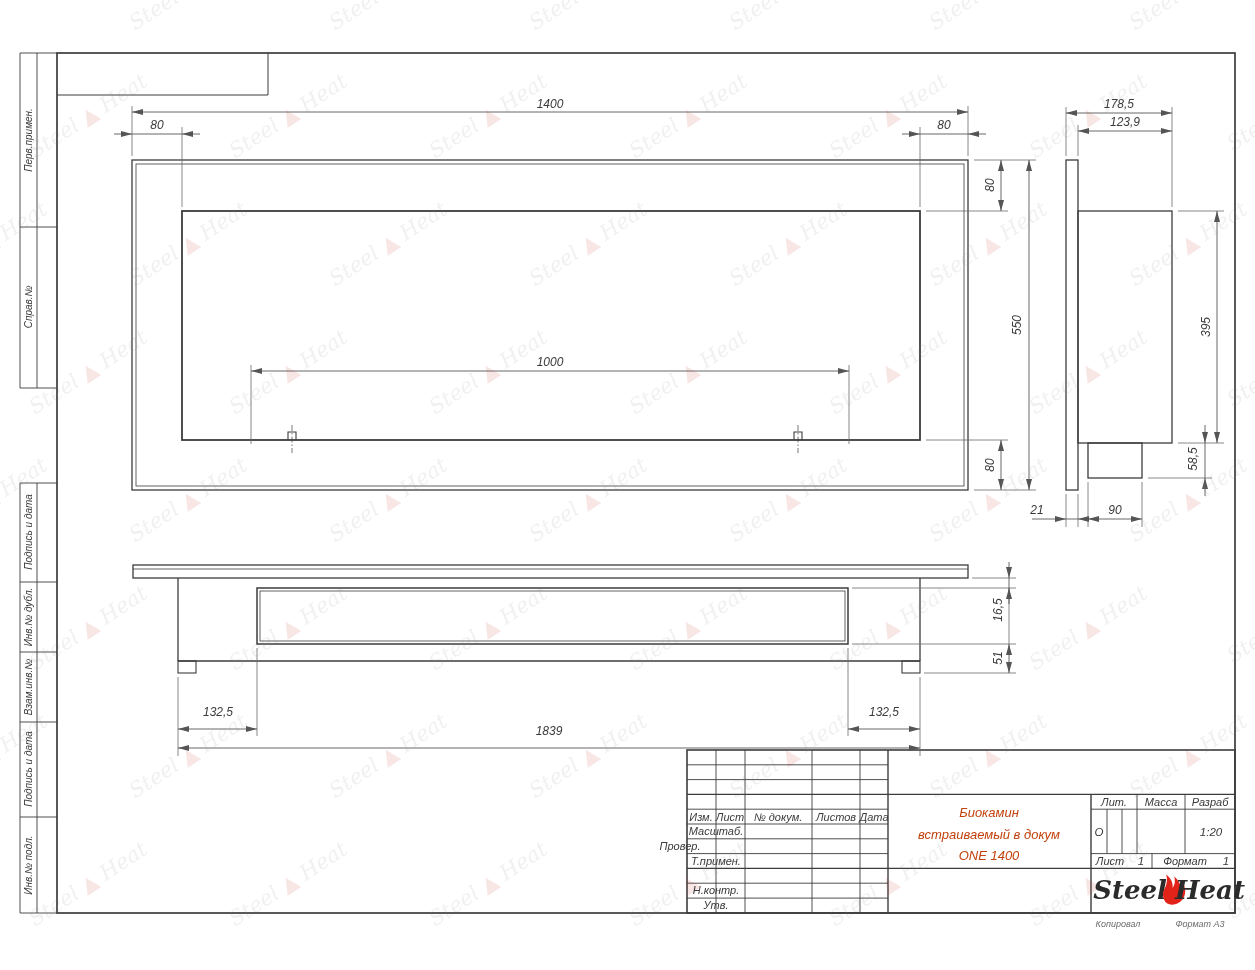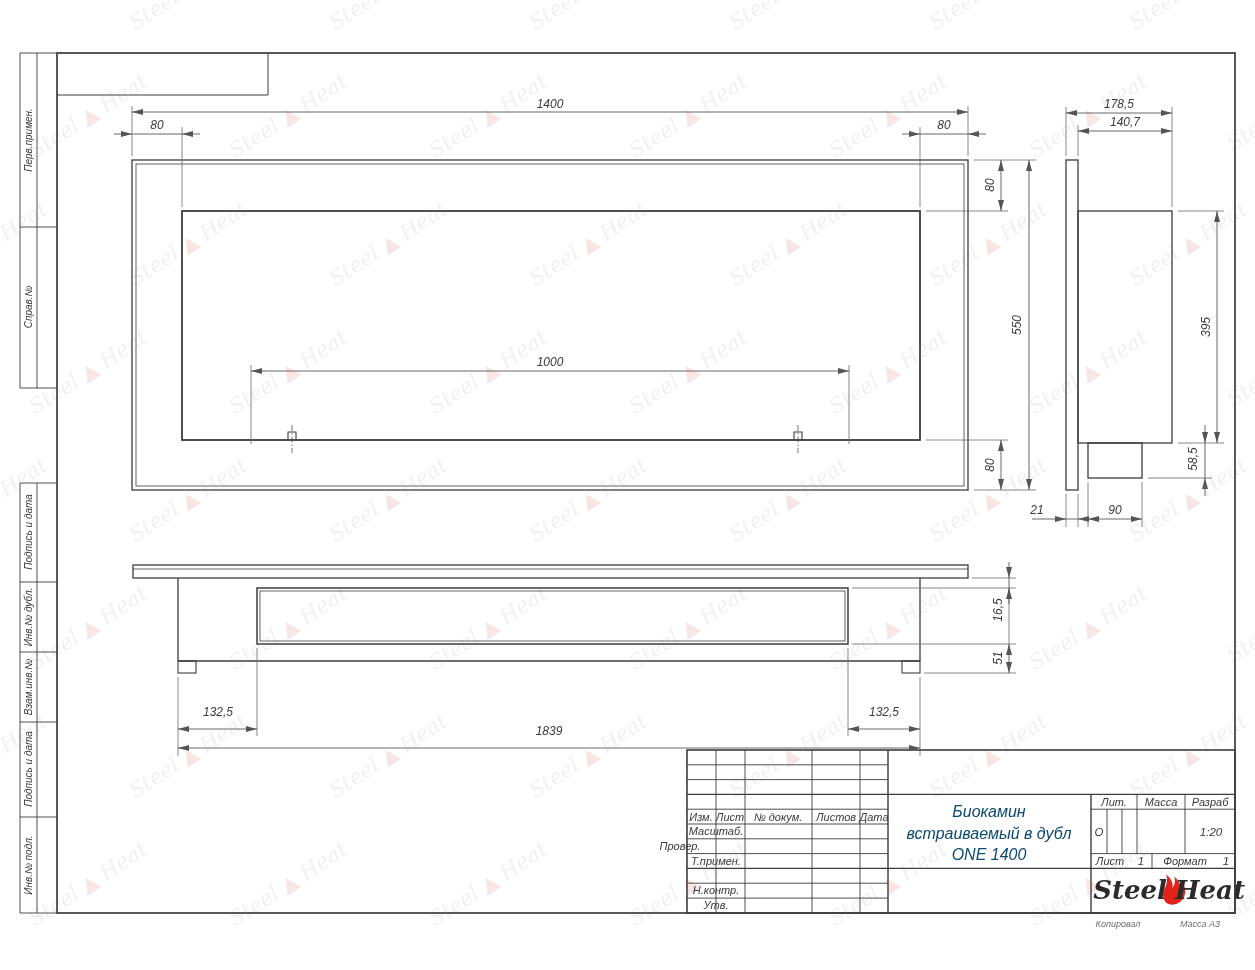--- a/index.html
+++ b/index.html
@@ -7,21 +7,21 @@
          font-family:"Liberation Sans",sans-serif;}
   svg.linework{position:absolute;left:0;top:0;}
   
   .t{position:absolute;font:italic 12px "Liberation Sans",sans-serif;color:#3a3a3a;
      transform:translate(-50%,-50%);white-space:nowrap;z-index:3;}
   .v{transform:translate(-50%,-50%) rotate(-90deg);}
   .sm{font-size:10px;}
   .tb{font-size:11px;}
   .tbb{font-size:11.5px;}
   .foot{font-size:9px;color:#6a6a6a;}
-  .title-line{font-size:16px;color:#0c4a6e;}
+  .title-line{font-size:13px;color:#c2410c;}
   .script{font:italic bold 26px "DejaVu Serif",serif;color:#2b2b2b;}
   
   .wm-layer{position:absolute;left:0;top:0;width:100%;height:100%;z-index:1;pointer-events:none;}
   .wm{position:absolute;transform:rotate(-33deg);font:italic 21px "DejaVu Serif",serif;
       color:#8a8a8a;opacity:.12;white-space:nowrap;}
   .wm b{color:#c2392e;font-style:normal;}
 </style>
 </head>
 <body>
 
@@ -238,21 +238,21 @@
 
   <span class="t" style="left:550px;top:104px">1400</span>
   <span class="t" style="left:157px;top:125px">80</span>
   <span class="t" style="left:944px;top:125px">80</span>
   <span class="t v" style="left:990px;top:185px">80</span>
   <span class="t v" style="left:1017px;top:325px">550</span>
   <span class="t v" style="left:990px;top:465px">80</span>
   <span class="t" style="left:550px;top:362px">1000</span>
 
   <span class="t" style="left:1119px;top:104px">178,5</span>
-  <span class="t" style="left:1125px;top:122px">140,7</span>
+  <span class="t" style="left:1125px;top:122px">123,9</span>
   <span class="t v" style="left:1206px;top:327px">395</span>
   <span class="t v" style="left:1193px;top:459px">58,5</span>
   <span class="t" style="left:1037px;top:510px">21</span>
   <span class="t" style="left:1115px;top:510px">90</span>
 
   <span class="t" style="left:218px;top:712px">132,5</span>
   <span class="t" style="left:549px;top:731px">1839</span>
   <span class="t" style="left:884px;top:712px">132,5</span>
   <span class="t v" style="left:998px;top:610px">16,5</span>
   <span class="t v" style="left:998px;top:658px">51</span>
@@ -263,21 +263,21 @@
   <span class="t tb" style="left:836px;top:817px">Листов</span>
   <span class="t tb" style="left:874px;top:817px">Дата</span>
 
   <span class="t tb" style="left:716px;top:831px">Масштаб.</span>
   <span class="t tb" style="left:680px;top:846px">Провер.</span>
   <span class="t tb" style="left:716px;top:861px">Т.примен.</span>
   <span class="t tb" style="left:716px;top:890px">Н.контр.</span>
   <span class="t tb" style="left:716px;top:905px">Утв.</span>
 
   <span class="t title-line" style="left:989px;top:812px">Биокамин</span>
-  <span class="t title-line" style="left:989px;top:834px">встраиваемый в дубл</span>
+  <span class="t title-line" style="left:989px;top:834px">встраиваемый в докум</span>
   <span class="t title-line" style="left:989px;top:855px">ONE 1400</span>
 
   <span class="t tb" style="left:1114px;top:802px">Лит.</span>
   <span class="t tb" style="left:1161px;top:802px">Масса</span>
   <span class="t tb" style="left:1210px;top:802px">Разраб</span>
   <span class="t tbb" style="left:1099px;top:832px">О</span>
   <span class="t tbb" style="left:1211px;top:832px">1:20</span>
 
   <span class="t tb" style="left:1110px;top:861px">Лист</span>
   <span class="t tbb" style="left:1141px;top:861px">1</span>
@@ -286,15 +286,15 @@
 
   <span class="t script" style="left:1130px;top:890px">Steel</span>
   <svg style="position:absolute;left:1161px;top:872px;z-index:3" width="25" height="34" viewBox="0 0 24 32">
     <path fill="#e2231a" d="M6,30 C2,27 0.5,21 3.5,15.5 C5.5,12 6.5,7 5,2 C9.5,5.5 12,10.5 11,15
       C13,12.5 14,8.5 12.7,4 C18,8.5 20.5,14.5 18.2,20 C21,18 22.3,14.8 21.6,11.5
       C24.3,17 24,24 18.5,28.2 C14.5,31.2 9.3,32 6,30 Z"></path>
   </svg>
   <span class="t script" style="left:1210px;top:890px">Heat</span>
 
   <span class="t foot" style="left:1118px;top:924px">Копировал</span>
-  <span class="t foot" style="left:1200px;top:924px">Масса А3</span>
+  <span class="t foot" style="left:1200px;top:924px">Формат А3</span>
 
 </div>
 
 </body></html>

